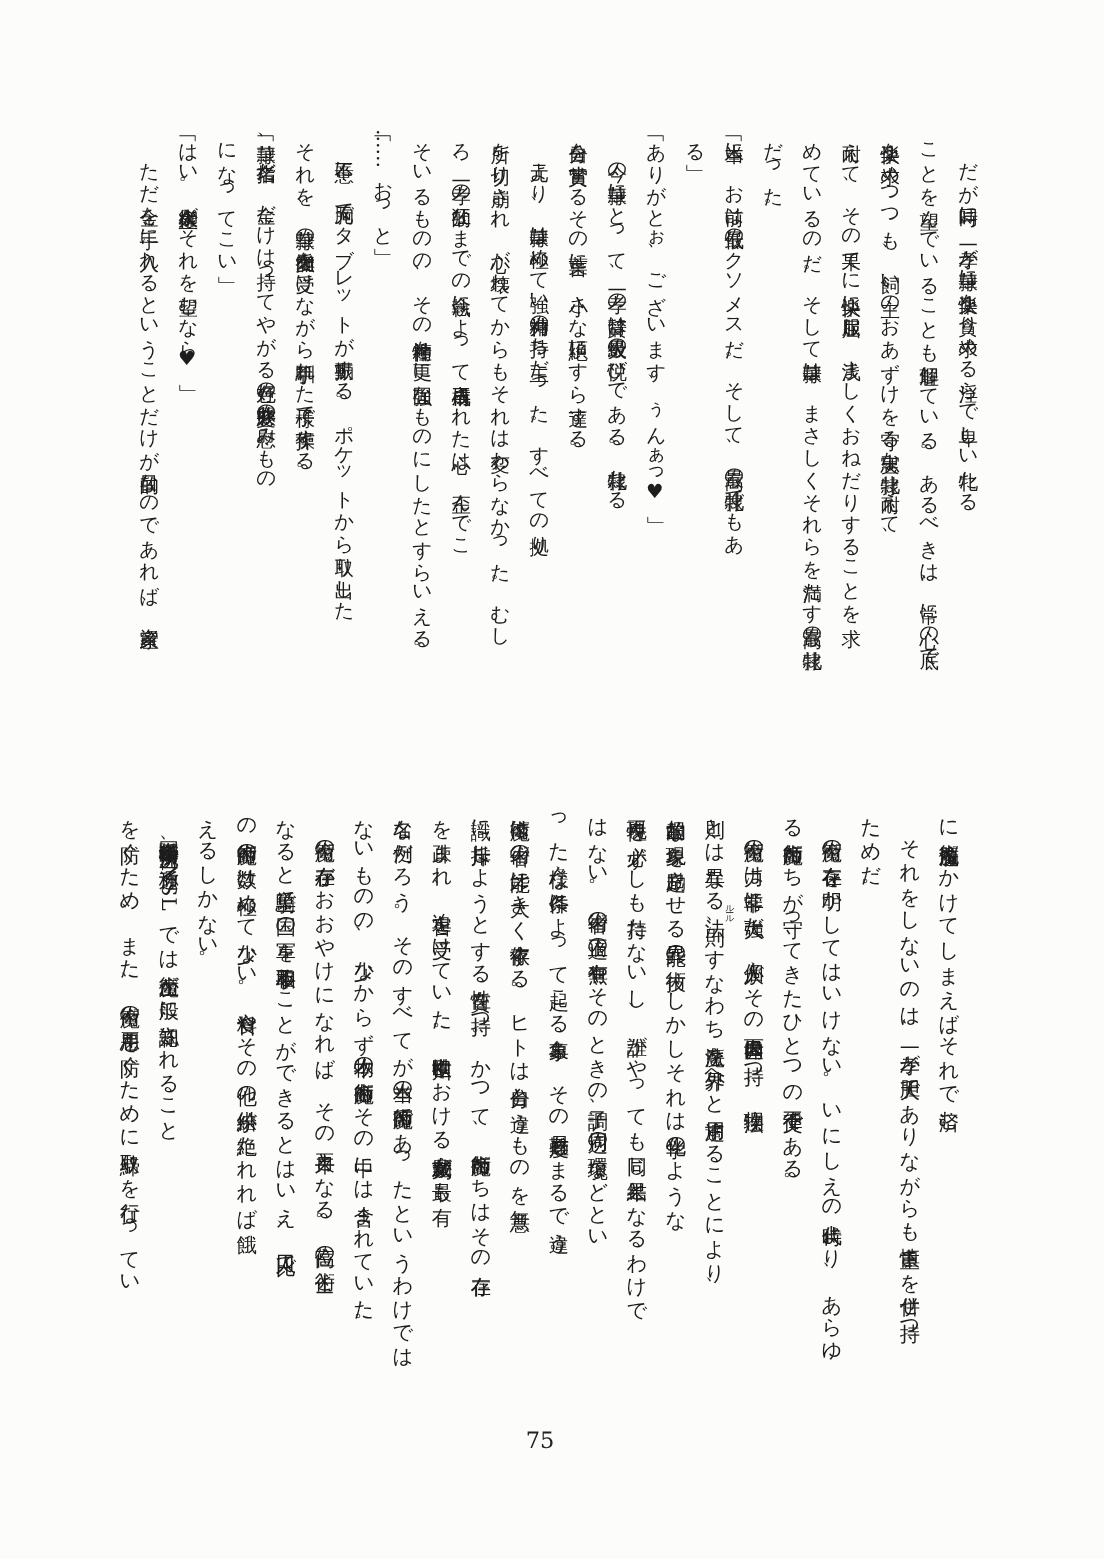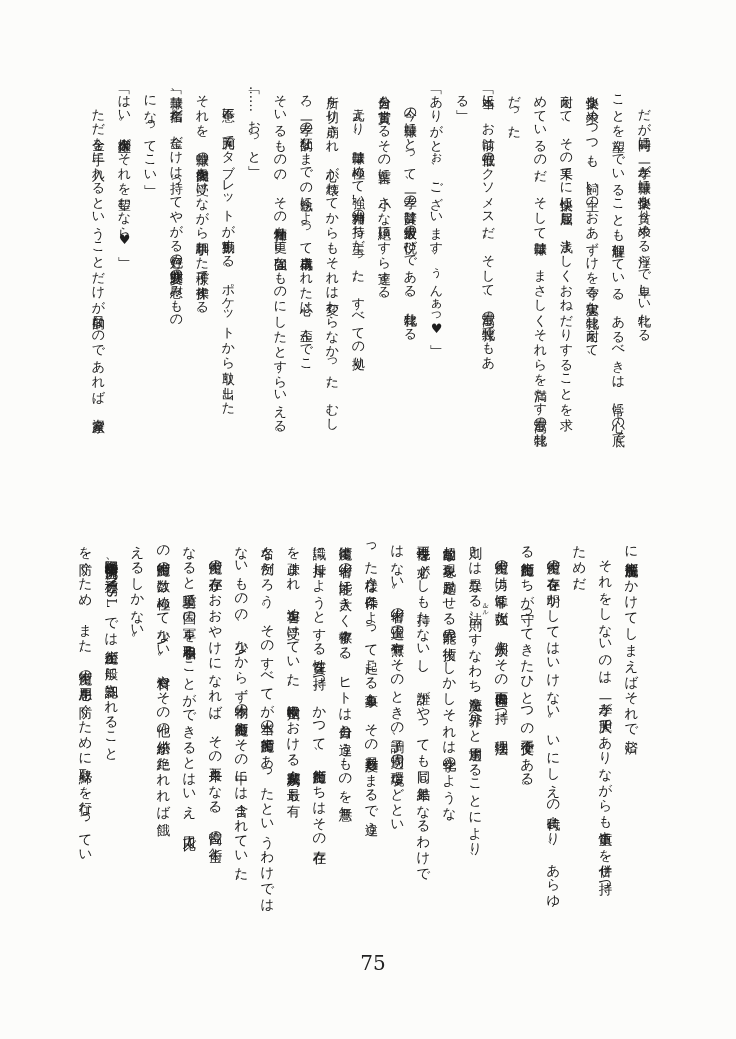--- a/index.html
+++ b/index.html
@@ -46,23 +46,22 @@
     letter-spacing: 0;
     color: #2a2a2a;
   }
   .page-number {
     position: absolute;
     top: 951px;
     left: 0;
     width: 720px;
     text-align: center;
     font-family: "DejaVu Serif", "Liberation Serif", serif;
-    font-size: 20px;
+    font-size: 15px;
     color: #222;
-    padding-left: 13px;
   }
 </style>
 </head>
 <body>
 
 <div class="page">
 
   <section class="text-block block-upper">
       <div class="col">　だが同時に、一孝が隷華に快楽を貪り求める淫らで卑しい牝たる</div>
       <div class="col">ことを望んでいることも理解している。あるべきは、常に心の底で</div>

